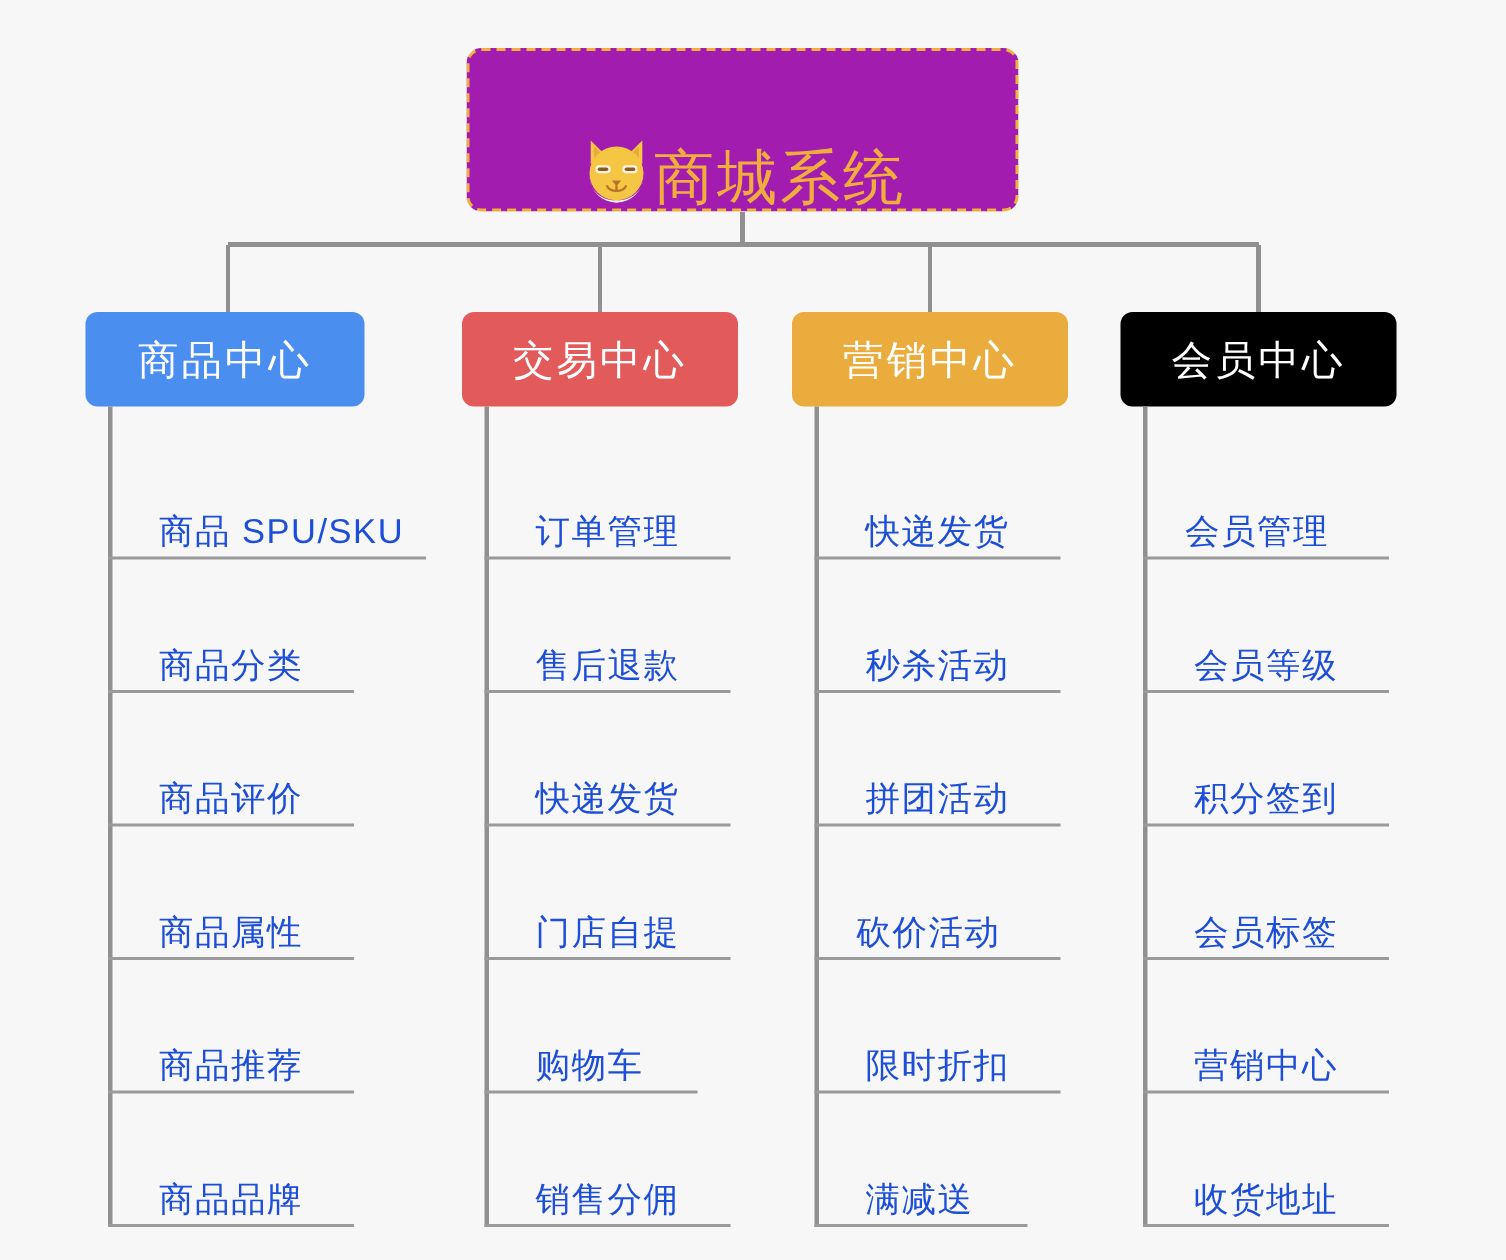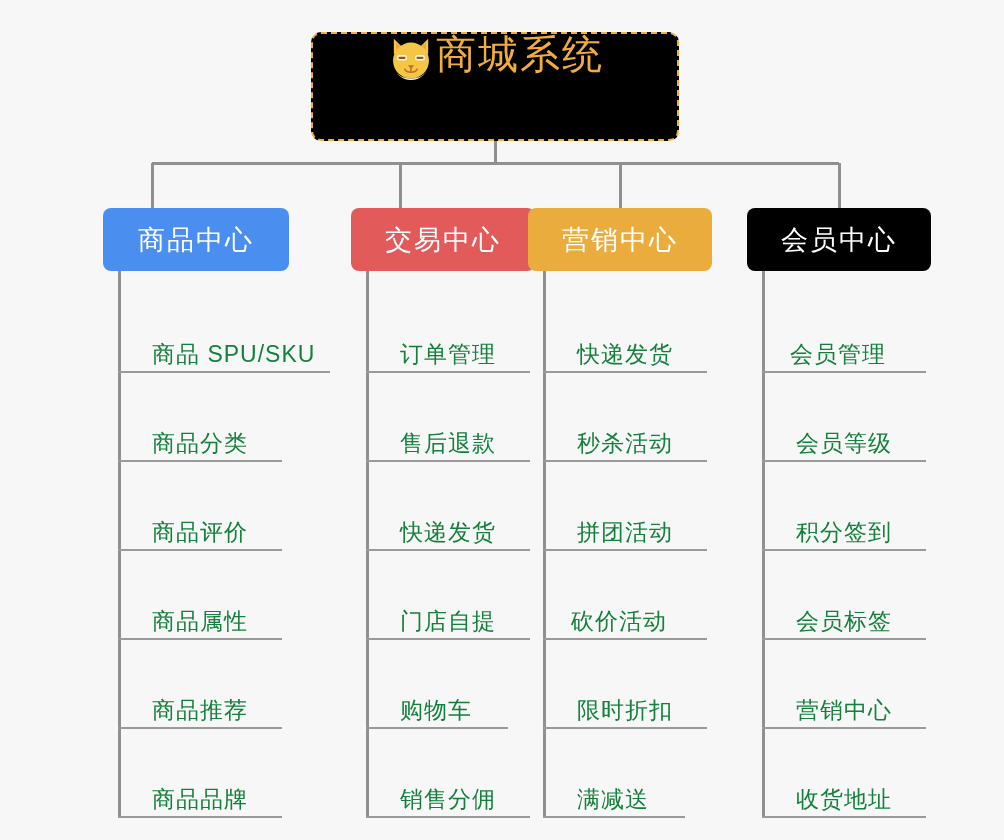--- a/index.html
+++ b/index.html
@@ -21,25 +21,25 @@
   }
 
   
   .root-node {
     position: absolute;
     left: 311px;
     top: 32px;
     width: 368px;
     height: 109px;
     box-sizing: border-box;
-    background: #000000;
+    background: #a21caf;
     border: 2px dashed #f0b040;
     border-radius: 10px;
     display: flex;
-    align-items: flex-start;
+    align-items: flex-end;
     justify-content: center;
   }
   .root-icon {
     width: 50px;
     height: 50px;
     flex: 0 0 auto;
     display: block;
   }
   .root-title {
     font-size: 40px;
@@ -98,21 +98,21 @@
     border-bottom: 2px solid #9a9a9a;
     display: flex;
     align-items: flex-end;
     padding-left: 34px;
     padding-bottom: 2px;
     white-space: nowrap;
   }
   .leaf-label {
     font-size: 23px;
     line-height: 30px;
-    color: #15803d;
+    color: #1d4ed8;
     letter-spacing: 1px;
   }
 </style>
 </head>
 <body>
 
 <div id="mindmap">
 
   <div class="root-node">
     <svg class="root-icon" viewBox="0 0 64 64" aria-hidden="true">
@@ -139,21 +139,21 @@
     <g id="connector-group" stroke="#909090" stroke-width="3" fill="none" shape-rendering="crispEdges">
         <path d="M 495 141 L 495 163"></path>
         <path d="M 152 163 L 839 163"></path>
         <path d="M 152 163 L 152 208"></path>
         <path d="M 400 163 L 400 208"></path>
         <path d="M 620 163 L 620 208"></path>
         <path d="M 839 163 L 839 208"></path>
       </g>
   </svg>
 
-<div class="column" style="left: 57px; top: 208px; width: 214px; margin-left: 46px;">
+<div class="column" style="left: 57px; top: 208px; width: 214px;">
     <div class="cat-box" style="background: rgb(74, 142, 240); width: 186px;">
       <span>商品中心</span>
     </div>
     <div class="spine" style="left: 15px; background: rgb(144, 144, 144); height: 547px;"></div>
     <div class="leaves">
         <div class="leaf" style="top: 38px; left: 15px; width: 212px; border-bottom-color: rgb(154, 154, 154);">
           <span class="leaf-label">商品 SPU/SKU</span>
         </div>
         <div class="leaf" style="top: 127px; left: 15px; width: 164px; border-bottom-color: rgb(154, 154, 154);">
           <span class="leaf-label">商品分类</span>
@@ -165,21 +165,21 @@
           <span class="leaf-label">商品属性</span>
         </div>
         <div class="leaf" style="top: 394px; left: 15px; width: 164px; border-bottom-color: rgb(154, 154, 154);">
           <span class="leaf-label">商品推荐</span>
         </div>
         <div class="leaf" style="top: 483px; left: 15px; width: 164px; border-bottom-color: rgb(154, 154, 154);">
           <span class="leaf-label">商品品牌</span>
         </div>
       </div>
   </div>
-    <div class="column" style="left: 308px; top: 208px; width: 184px; margin-left: 43px;">
+    <div class="column" style="left: 308px; top: 208px; width: 184px;">
     <div class="cat-box" style="background: rgb(227, 90, 90); width: 184px;">
       <span>交易中心</span>
     </div>
     <div class="spine" style="left: 15px; background: rgb(144, 144, 144); height: 547px;"></div>
     <div class="leaves">
         <div class="leaf" style="top: 38px; left: 15px; width: 164px; border-bottom-color: rgb(154, 154, 154);">
           <span class="leaf-label">订单管理</span>
         </div>
         <div class="leaf" style="top: 127px; left: 15px; width: 164px; border-bottom-color: rgb(154, 154, 154);">
           <span class="leaf-label">售后退款</span>

